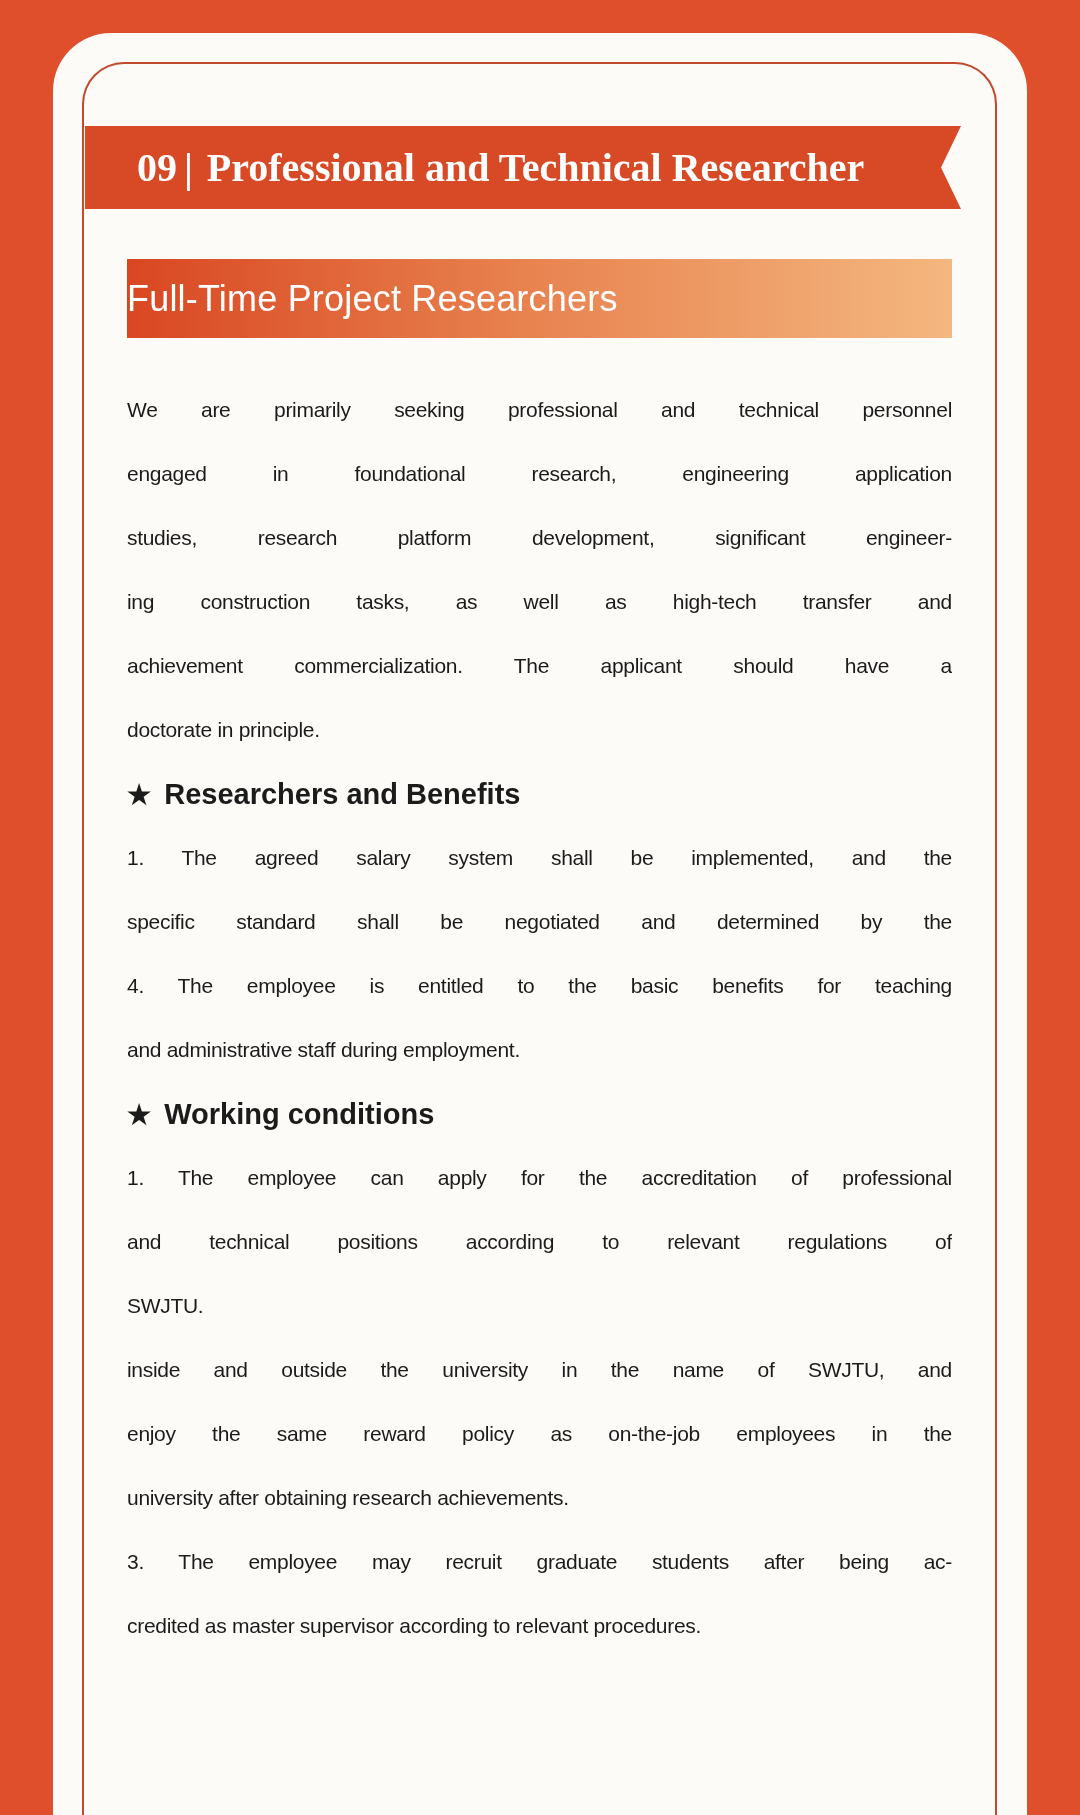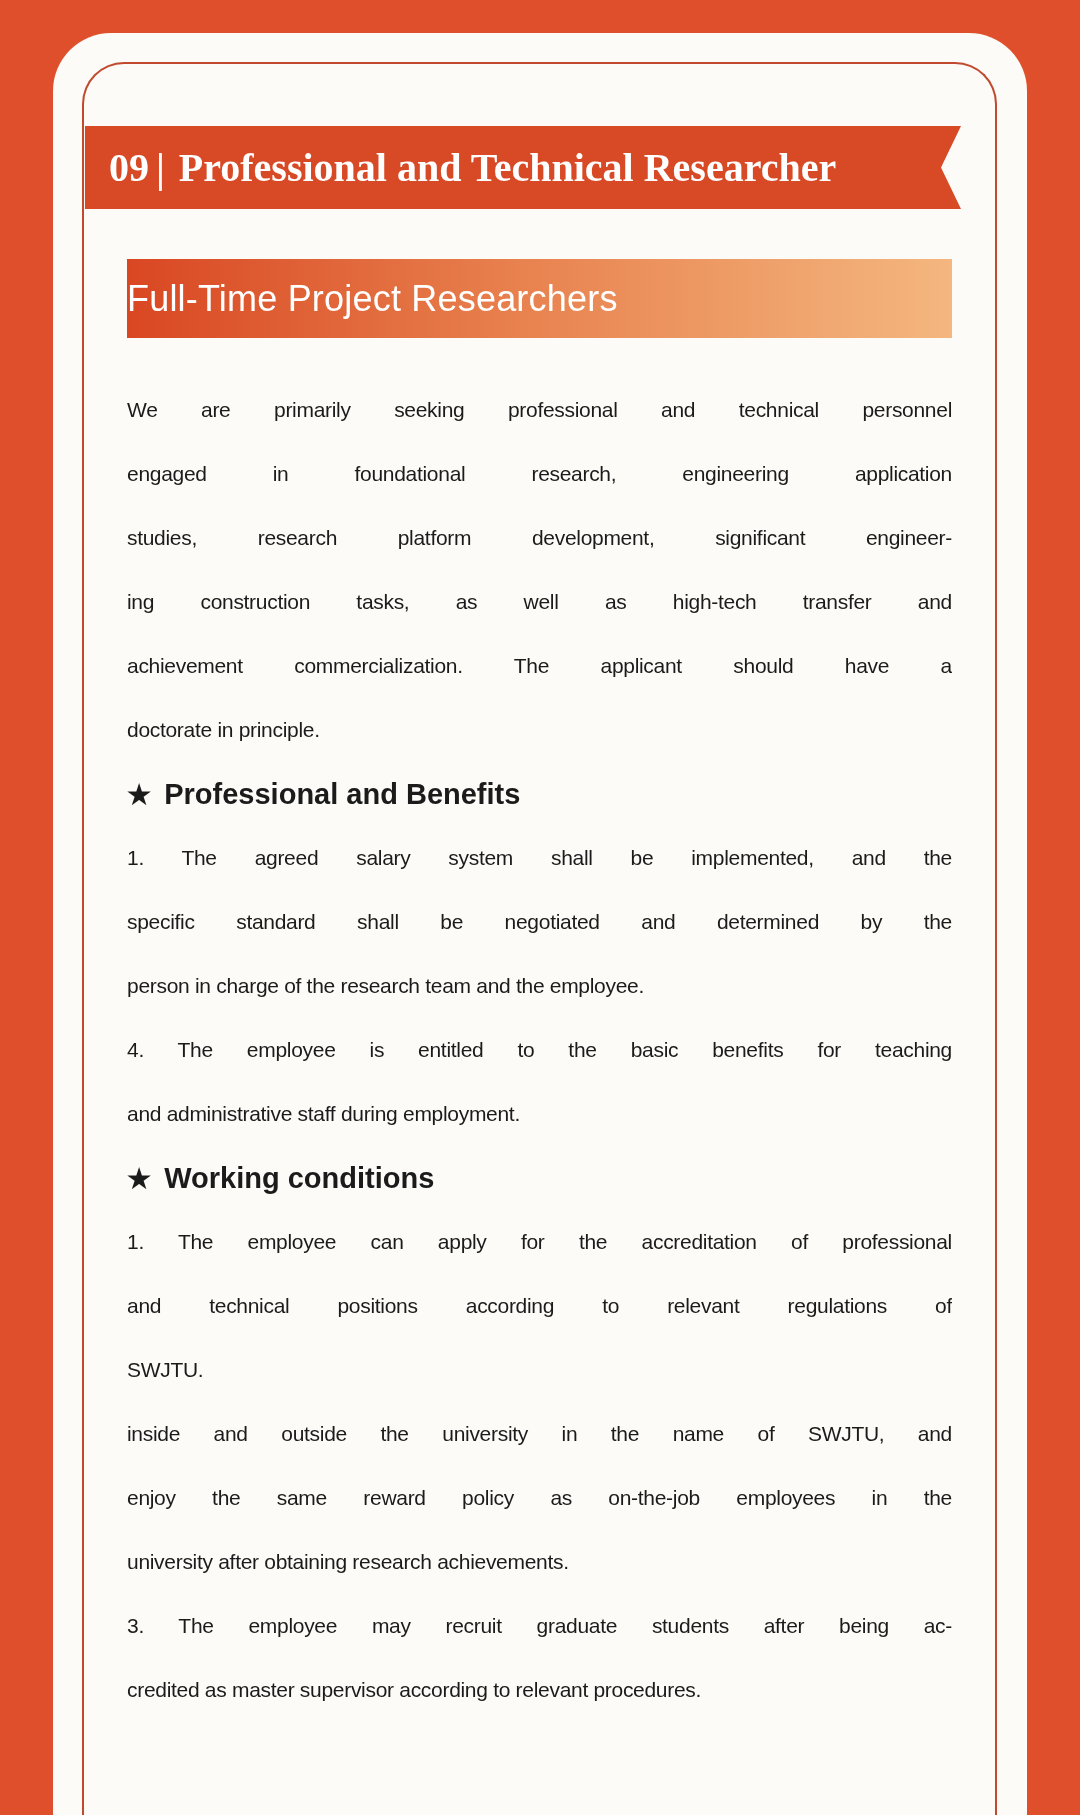--- a/index.html
+++ b/index.html
@@ -27,21 +27,21 @@
   }
   .ribbon {
     position: absolute;
     left: 32px; top: 93px;
     width: 876px; height: 83px;
     background: #D84A26;
     clip-path: polygon(0 0, 100% 0, calc(100% - 20px) 50%, 100% 100%, 0 100%);
     display: flex;
     align-items: center;
     box-sizing: border-box;
-    padding-left: 24px;
+    padding-left: 52px;
     color: #FFFFFF;
     font-family: "Liberation Serif", serif;
     font-weight: bold;
     font-size: 40px;
     white-space: nowrap;
   }
   .ribbon .divider {
     display: inline-block;
     margin: 0 14px 0 7px;
     transform: scaleY(1.05);
@@ -107,24 +107,23 @@
     <span>Full-Time Project Researchers</span>
   </div>
 
   <div class="body-text">
       <p class="line"><span class="line-text">We are primarily seeking professional and technical personnel</span></p>
       <p class="line"><span class="line-text">engaged in foundational research, engineering application</span></p>
       <p class="line"><span class="line-text">studies, research platform development, significant engineer-</span></p>
       <p class="line"><span class="line-text">ing construction tasks, as well as high-tech transfer and</span></p>
       <p class="line"><span class="line-text">achievement commercialization. The applicant should have a</span></p>
       <p class="line align-left"><span class="line-text">doctorate in principle.</span></p>
-      <p class="line head align-left"><span class="star">★</span><span class="line-text">Professional and Benefits</span></p>
+      <p class="line head align-left"><span class="star">★</span><span class="line-text">Researchers and Benefits</span></p>
       <p class="line"><span class="line-text">1. The agreed salary system shall be implemented, and the</span></p>
       <p class="line"><span class="line-text">specific standard shall be negotiated and determined by the</span></p>
-      <p class="line align-left"><span class="line-text">person in charge of the research team and the employee.</span></p>
       <p class="line"><span class="line-text">4. The employee is entitled to the basic benefits for teaching</span></p>
       <p class="line align-left"><span class="line-text">and administrative staff during employment.</span></p>
       <p class="line head align-left"><span class="star">★</span><span class="line-text">Working conditions</span></p>
       <p class="line"><span class="line-text">1. The employee can apply for the accreditation of professional</span></p>
       <p class="line"><span class="line-text">and technical positions according to relevant regulations of</span></p>
       <p class="line align-left"><span class="line-text">SWJTU.</span></p>
       <p class="line"><span class="line-text">inside and outside the university in the name of SWJTU, and</span></p>
       <p class="line"><span class="line-text">enjoy the same reward policy as on-the-job employees in the</span></p>
       <p class="line align-left"><span class="line-text">university after obtaining  research achievements.</span></p>
       <p class="line"><span class="line-text">3. The employee may recruit graduate students after being ac-</span></p>

